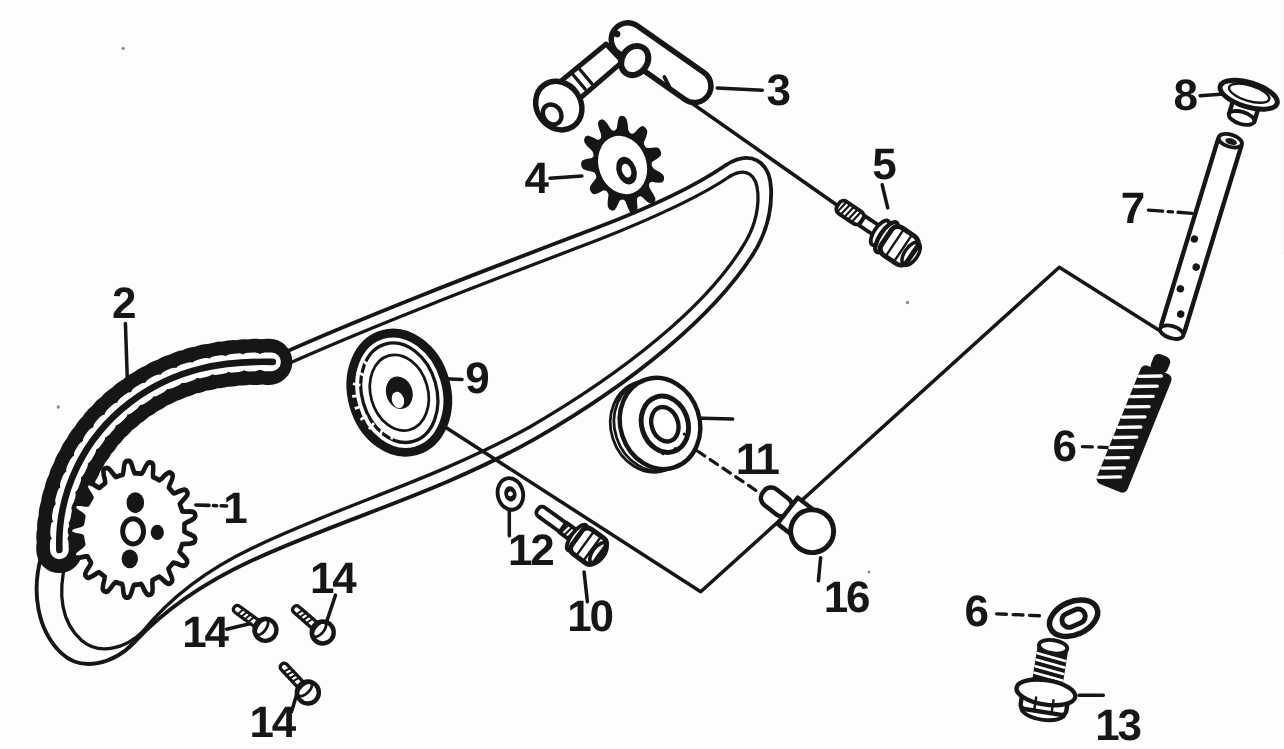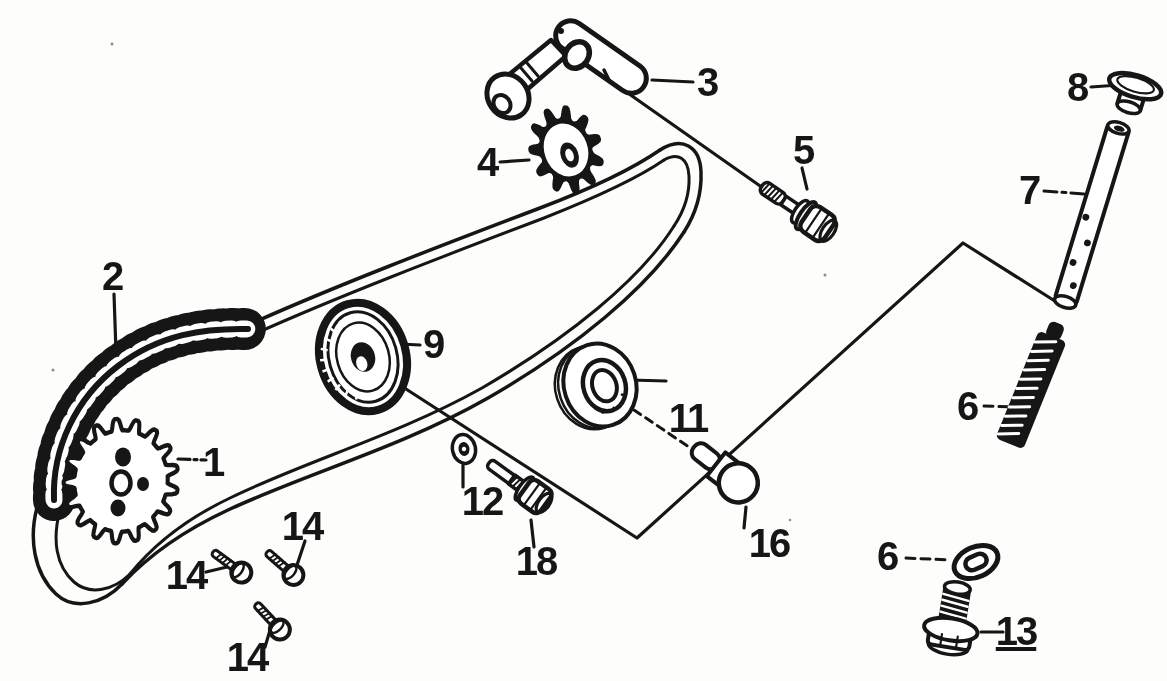--- a/index.html
+++ b/index.html
@@ -251,23 +251,23 @@
 <div id="labels">
       <div class="plabel" style="left: 213px; top: 462px;">1</div>
       <div class="plabel" style="left: 112px; top: 276px;">2</div>
       <div class="plabel" style="left: 707px; top: 82px;">3</div>
       <div class="plabel" style="left: 487px; top: 162px;">4</div>
       <div class="plabel" style="left: 803px; top: 150px;">5</div>
       <div class="plabel" style="left: 967px; top: 406px;">6</div>
       <div class="plabel" style="left: 1029px; top: 190px;">7</div>
       <div class="plabel" style="left: 1077px; top: 87px;">8</div>
       <div class="plabel" style="left: 433px; top: 344px;">9</div>
-      <div class="plabel" style="left: 536px; top: 561px;">18</div>
+      <div class="plabel" style="left: 536px; top: 561px;">10</div>
       <div class="plabel" style="left: 688px; top: 382px; margin-top: 36px;">11</div>
       <div class="plabel" style="left: 462px; top: 501px; margin-left: 20px;">12</div>
-      <div class="plabel" style="left: 1016px; top: 631px; text-decoration: underline;">13</div>
+      <div class="plabel" style="left: 1016px; top: 660px;">13</div>
       <div class="plabel" style="left: 186px; top: 575px;">14</div>
       <div class="plabel" style="left: 302px; top: 526px;">14</div>
       <div class="plabel" style="left: 247px; top: 657px;">14</div>
       <div class="plabel" style="left: 887px; top: 556px;">6</div>
       <div class="plabel" style="left: 745px; top: 543px; margin-left: 24px;">16</div>
     </div>
 </div>
 
 </body></html>

